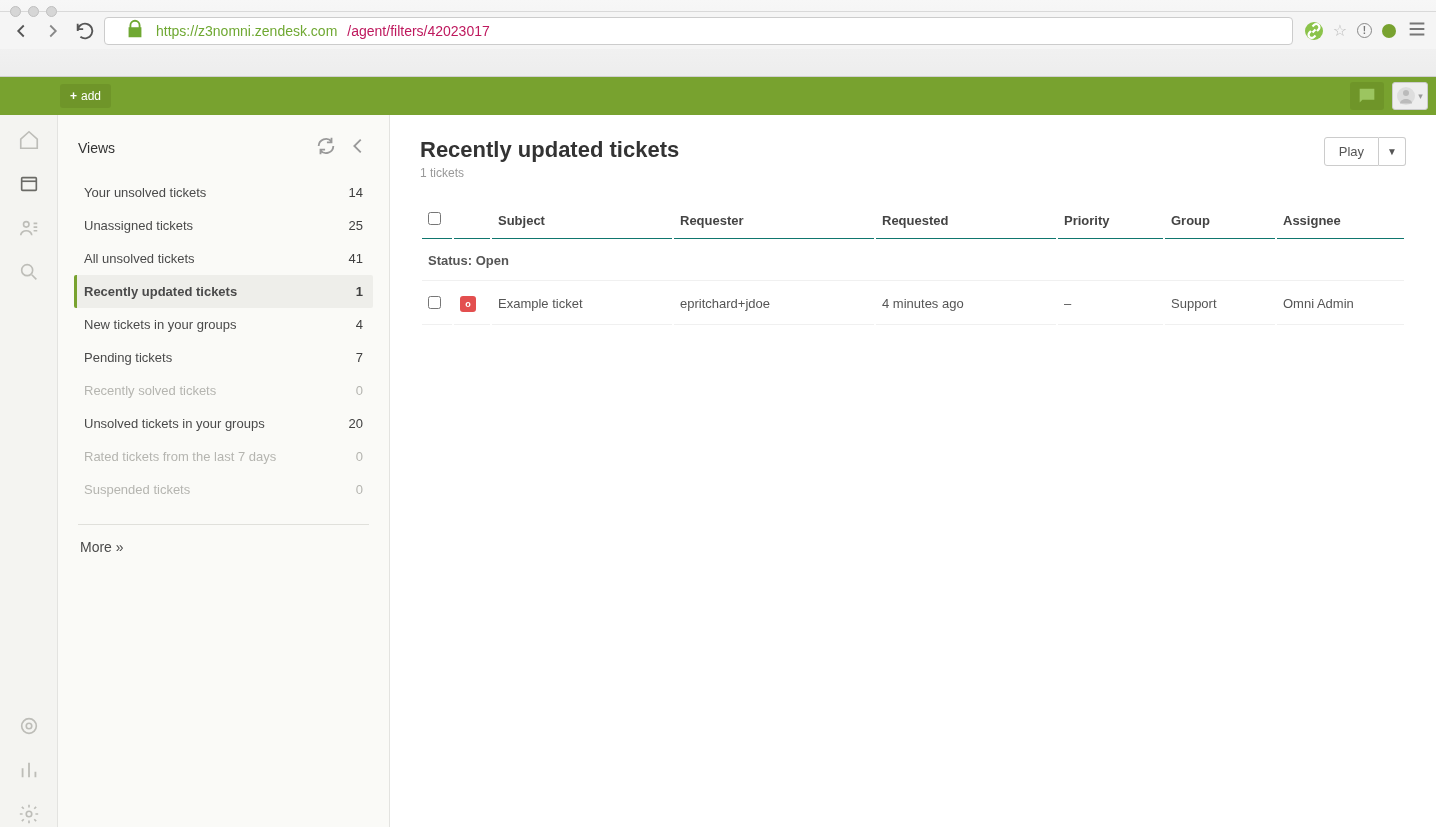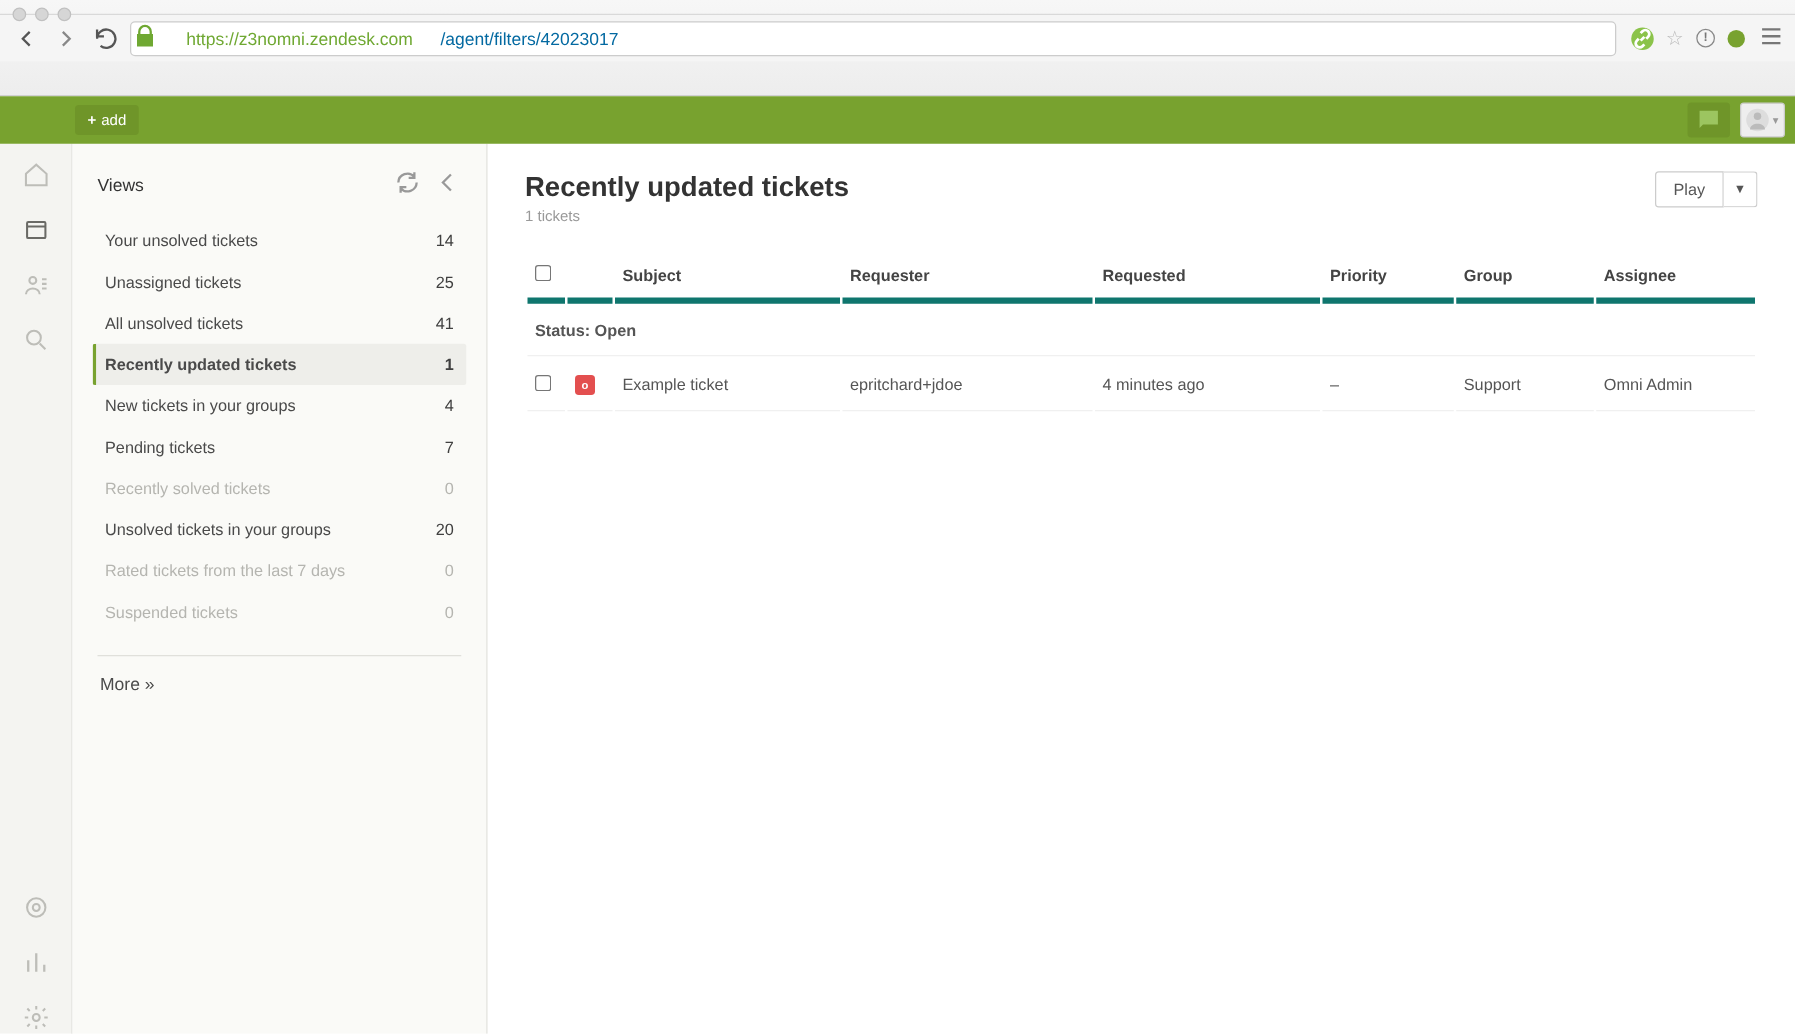--- a/index.html
+++ b/index.html
@@ -10,24 +10,24 @@
 .window-controls { height: 11px; padding: 6px 10px 0; display: flex; gap: 7px; }
 .win-dot { width: 11px; height: 11px; border-radius: 50%; background: #d6d6d6; border: 1px solid #c0c0c0; }
 .tab-strip { display: flex; align-items: flex-end; padding: 0 0 0 78px; height: 26px; }
 .browser-tab { display: flex; align-items: center; gap: 6px; background: #f5f5f5; border: 1px solid #c9c9c9; border-bottom: none; border-top-left-radius: 4px; border-top-right-radius: 4px; padding: 5px 10px; font-size: 12px; color: #444; width: 195px; position: relative; }
 .browser-tab .favicon { width: 14px; height: 14px; background: #78a22f; border-radius: 2px; }
 .browser-tab .close { margin-left: auto; color: #888; font-size: 14px; }
 .new-tab { width: 24px; height: 18px; background: #e8e8e8; border: 1px solid #c9c9c9; border-radius: 3px; margin-left: 8px; }
 .toolbar-row { display: flex; align-items: center; height: 38px; padding: 0 8px; gap: 6px; background: #f5f5f5; border-top: 1px solid #d9d9d9; }
 .nav-btn { width: 26px; height: 26px; display:flex; align-items:center; justify-content:center; color:#888; }
 .nav-btn.active { color:#555; }
-.address-bar { flex: 1; height: 28px; background: #fff; border: 1px solid #ccc; border-radius: 4px; display: flex; align-items: center; padding: 0 0; gap: 22px; font-size: 14px; }
+.address-bar { flex: 1; height: 28px; background: #fff; border: 1px solid #ccc; border-radius: 4px; display: flex; align-items: center; padding: 0 19px; gap: 10px; font-size: 14px; }
 .lock-ico { color: #6fa832; font-size: 13px; }
 .url-host { color: #6fa832; }
-.url-rest { color: #0369a1; }
+.url-rest { color: #be185d; }
 .chrome-icons { display: flex; align-items: center; gap: 10px; padding-left: 6px; color: #777; }
 .chrome-icons .star { font-size: 16px; color:#bbb; }
 .chrome-icons .link-badge { width:18px; height:18px; border-radius:50%; background:#8bc34a; display:flex; align-items:center; justify-content:center; color:#fff; font-size:11px; }
 .chrome-icons .omni-dot { width:14px; height:14px; border-radius:50%; background:#78a22f; }
 
 
 .app-topbar { height: 38px; background: #78a22f; display: flex; align-items: center; padding: 0 60px 0 60px; position: relative; }
 .add-btn { background: #6f9529; color: #fff; border-radius: 3px; padding: 5px 10px; font-size: 12px; display:flex; align-items:center; gap:4px; cursor:pointer; }
 .add-btn .plus { font-weight: bold; }
 .topbar-right { position: absolute; right: 8px; top: 5px; display: flex; gap: 8px; align-items:center; }
@@ -58,21 +58,21 @@
 
 .main-content { flex:1; padding: 22px 30px; overflow:auto; }
 .content-header { display:flex; justify-content:space-between; align-items:flex-start; margin-bottom: 20px; }
 .content-header h1 { font-size: 22px; font-weight: bold; color:#333; }
 .content-header .sub { font-size:12px; color:#999; margin-top:3px; }
 .play-group { display:flex; gap:0; }
 .play-btn { border:1px solid #ccc; background:#fff; padding:6px 14px; border-radius:3px 0 0 3px; font-size:13px; color:#555; cursor:pointer; }
 .play-drop { border:1px solid #ccc; border-left:none; background:#fff; padding:6px 8px; border-radius:0 3px 3px 0; font-size:10px; color:#555; cursor:pointer; }
 
 .tickets-table { width:100%; }
-.tickets-table th { text-align:left; font-size:13px; font-weight:bold; color:#444; padding: 10px 6px; border-bottom:5px solid #0f766e; }
+.tickets-table th { text-align:left; font-size:13px; font-weight:bold; color:#444; padding: 10px 6px; border-bottom:1px solid #0f766e; }
 .tickets-table th.chk, .tickets-table td.chk { width:30px; }
 .tickets-table th.stat, .tickets-table td.stat { width:36px; }
 .group-header td { padding: 14px 6px 10px; font-size:12px; color:#999; font-weight:bold; border-bottom:1px solid #eee; }
 .tickets-table td { padding: 12px 6px; font-size:13px; color:#555; border-bottom:1px solid #f0f0f0; }
 .status-badge { display:inline-block; width:16px; height:16px; background:#e34f4f; color:#fff; font-size:9px; font-weight:bold; border-radius:3px; text-align:center; line-height:16px; }
 input[type=checkbox] { width:13px; height:13px; }
 
 svg { width: 22px; height: 22px; }
 </style>
 </head>

